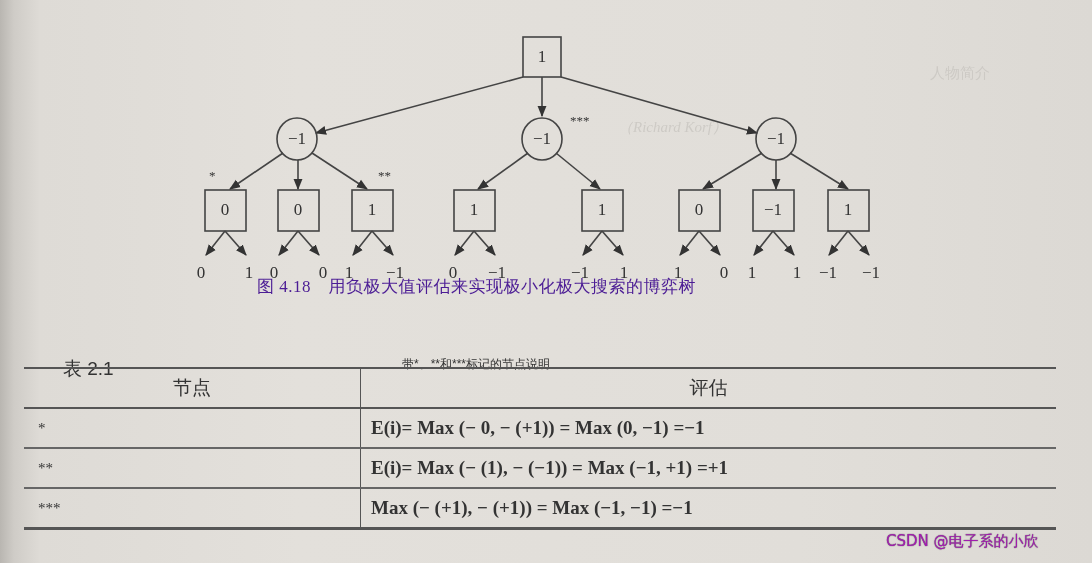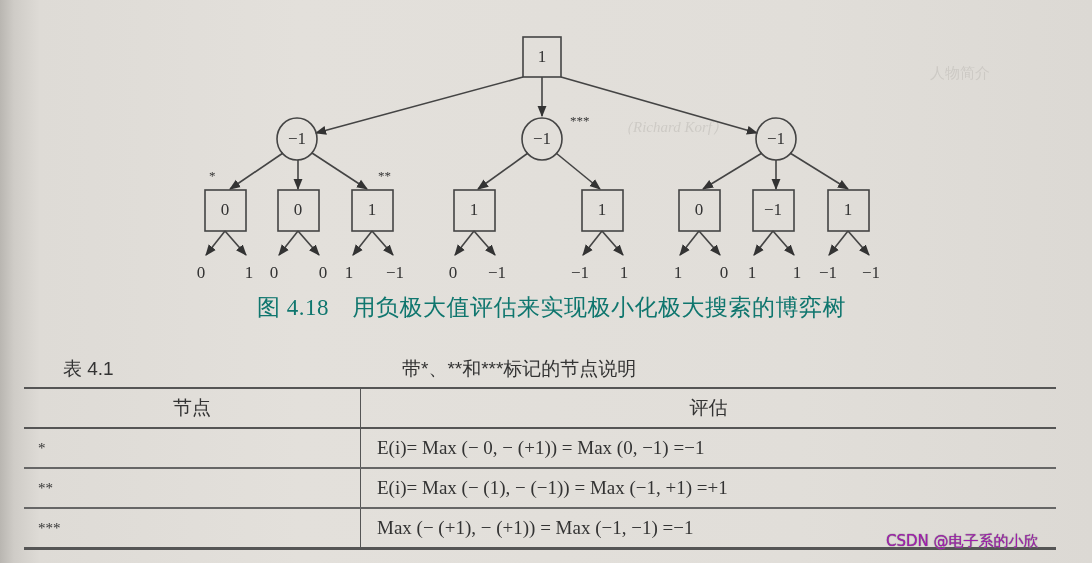--- a/index.html
+++ b/index.html
@@ -2,32 +2,32 @@
 <html><head>
 <meta charset="utf-8">
 <style>
   html,body{margin:0;padding:0;}
   body{width:1092px;height:563px;overflow:hidden;position:relative;
     background:linear-gradient(90deg,#b9b6b1 0px,#cfccc7 14px,#dedbd6 40px,#e3e0db 300px,#e1ded9 800px,#dcd9d4 1092px);
     font-family:"Liberation Serif",serif;color:#2b2b2b;}
   .ghost{position:absolute;color:#c9c6c1;font-family:"Liberation Serif",serif;font-size:15px;white-space:nowrap;opacity:.8;}
   svg.tree{position:absolute;left:0;top:0;}
   .leafval{position:absolute;font-size:17px;text-align:center;width:30px;transform:translateX(-50%);color:#333;}
-  .caption{position:absolute;left:257px;top:292px;font-size:23px;color:#0f766e;letter-spacing:.5px;font-family:"Liberation Serif",serif;white-space:nowrap;}
+  .caption{position:absolute;left:257px;top:275px;font-size:17px;color:#4c1d95;letter-spacing:.5px;font-family:"Liberation Serif",serif;white-space:nowrap;}
   .tbl-num{position:absolute;left:63px;top:356px;font-size:19px;font-family:"Liberation Sans",sans-serif;color:#333;}
-  .tbl-title{position:absolute;left:402px;top:356px;font-size:19px;font-family:"Liberation Sans",sans-serif;color:#333;white-space:nowrap;}
-  table{position:absolute;left:24px;top:387px;width:1032px;border-collapse:collapse;font-size:19px;}
+  .tbl-title{position:absolute;left:402px;top:356px;font-size:12px;font-family:"Liberation Sans",sans-serif;color:#333;white-space:nowrap;}
+  table{position:absolute;left:24px;top:367px;width:1032px;border-collapse:collapse;font-size:19px;}
   table th,table td{padding:0;height:38px;vertical-align:middle;color:#333;}
   table tr.head{border-top:2px solid #555;border-bottom:2px solid #555;}
   table tr.row{border-bottom:2px solid #666;}
   table tr.row.last{border-bottom:3px solid #555;}
   table th{font-weight:normal;font-family:"Liberation Sans",sans-serif;}
   th.c1,td.c1{width:322px;border-right:1px solid #555;}
   td.c1{padding-left:14px;font-size:15px;}
-  td.c2{padding-left:16px;font-family:"Liberation Serif",serif;}
+  td.c2{padding-left:10px;font-family:"Liberation Serif",serif;font-weight:bold;}
   .watermark{position:absolute;left:886px;top:532px;font-family:"DejaVu Sans",sans-serif;font-size:15px;color:#a21caf;
     text-shadow:0 0 1px #777,0 0 1px #777;white-space:nowrap;}
   .star{position:absolute;font-size:13px;color:#333;font-family:"Liberation Serif",serif;}
 </style>
 </head>
 <body>
 
 <div class="ghost" style="left:930px;top:64px;">人物简介</div>
 <div class="ghost" style="left:618px;top:118px;font-style:italic;">（Richard Korf）</div>
 
@@ -119,21 +119,21 @@
 <div class="leafval" style="left:624px;top:263px;">1</div>
 <div class="leafval" style="left:678px;top:263px;">1</div>
 <div class="leafval" style="left:724px;top:263px;">0</div>
 <div class="leafval" style="left:752px;top:263px;">1</div>
 <div class="leafval" style="left:797px;top:263px;">1</div>
 <div class="leafval" style="left:828px;top:263px;">−1</div>
 <div class="leafval" style="left:871px;top:263px;">−1</div>
 
 <div class="caption">图 4.18　用负极大值评估来实现极小化极大搜索的博弈树</div>
 
-<div class="tbl-num">表 4.1</div>
+<div class="tbl-num">表 2.1</div>
 <div class="tbl-title">带*、**和***标记的节点说明</div>
 
 <table>
   <tbody>
       <tr class="head">
     <th class="c1">节点</th>
     <th class="c2">评估</th>
   </tr>
   <tr class="row">
     <td class="c1">*</td>

